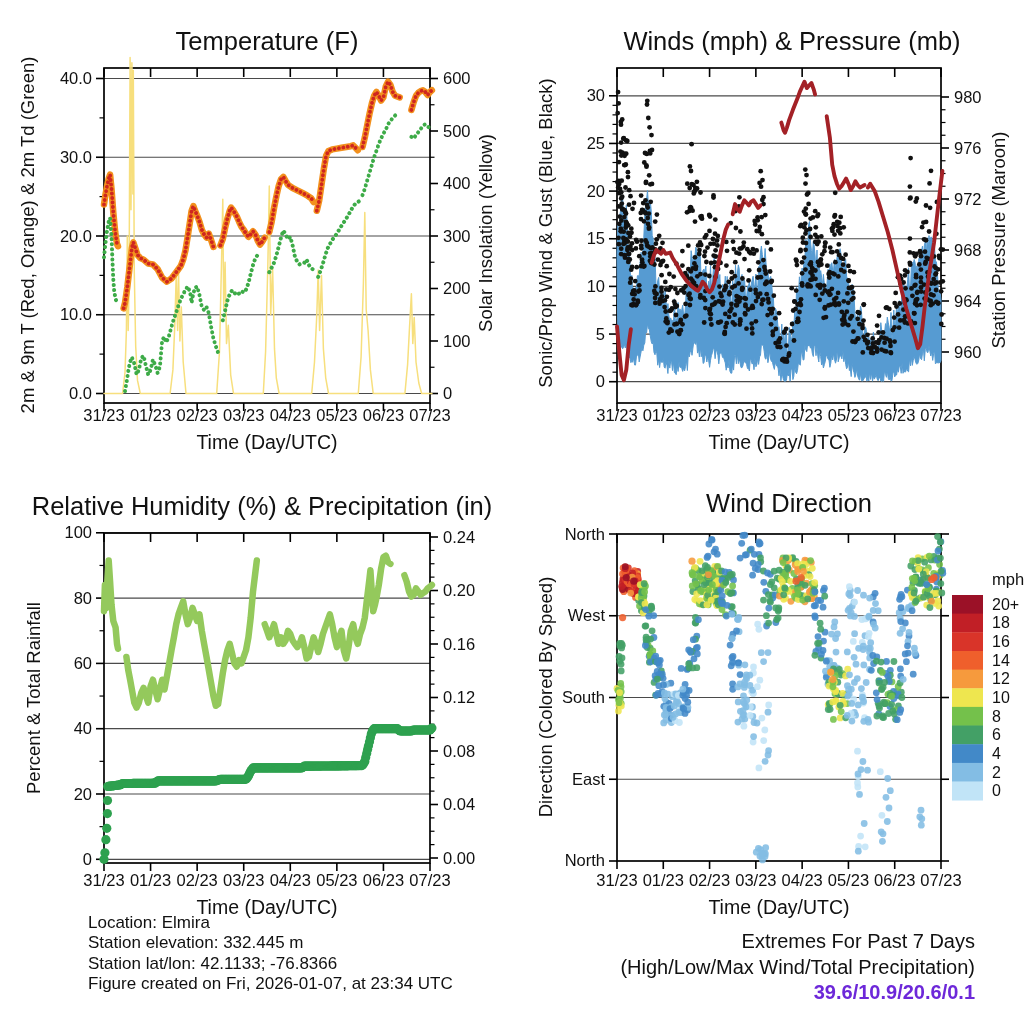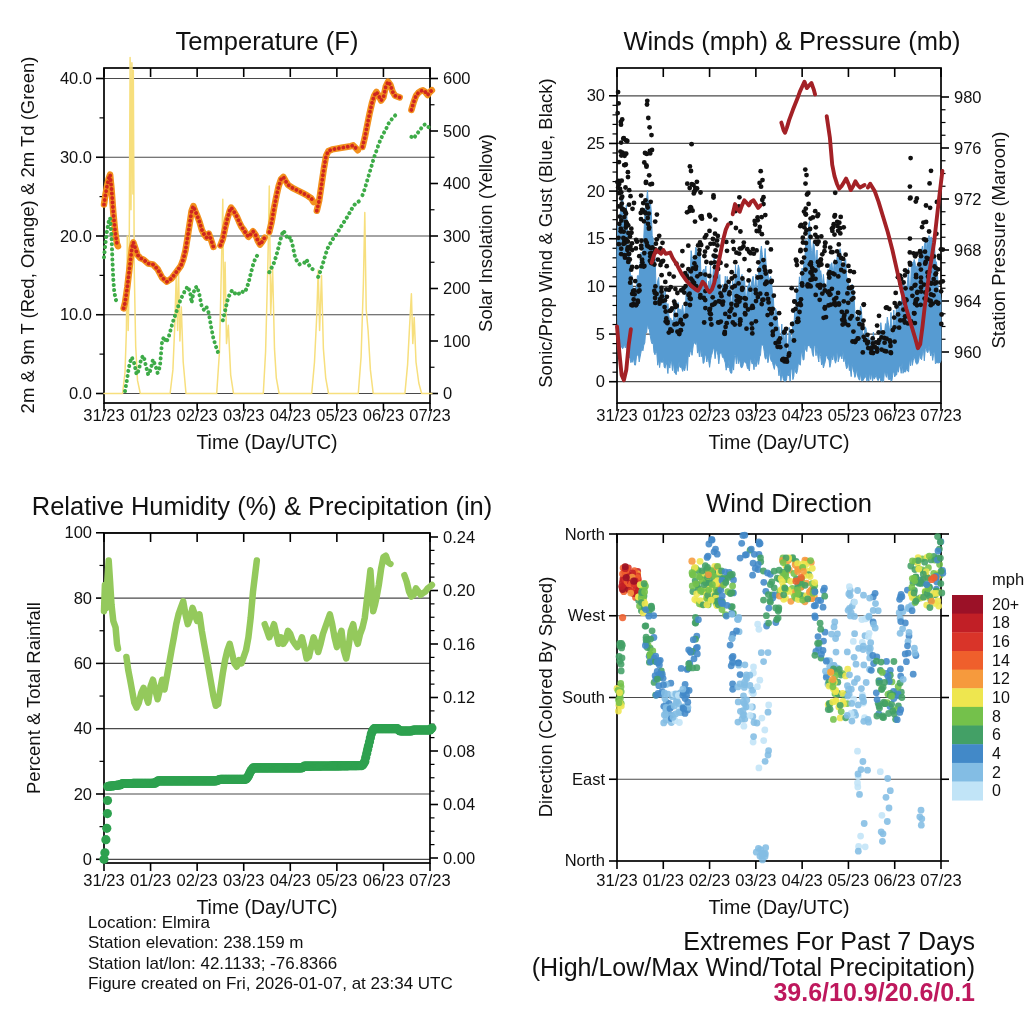--- a/index.html
+++ b/index.html
@@ -1,20 +1,20 @@
 <!DOCTYPE html>
 <html><head>
 <meta charset="utf-8">
 <style>
   html,body{margin:0;padding:0;background:#ffffff;}
   #stage{position:relative;width:1024px;height:1024px;background:#fff;overflow:hidden;
          font-family:"Liberation Sans", sans-serif;color:#1a1a1a;}
   #chart-root{position:absolute;left:0;top:0;width:1024px;height:1024px;}
   .footer{position:absolute;left:88px;top:913px;font-size:17px;line-height:20.3px;color:#111;}
-  .extremes{position:absolute;right:49px;top:929px;text-align:right;font-size:25px;line-height:25.5px;color:#111;}
+  .extremes{position:absolute;right:49px;top:929px;text-align:right;font-size:20px;line-height:25.5px;color:#111;}
   .extremes .val{font-weight:bold;}
 </style>
 </head>
 <body>
 <div id="stage">
 
 <div id="chart-root"><svg width="1024" height="1024" viewBox="0 0 1024 1024">
         <g>
           <line x1="104" y1="393.5" x2="430" y2="393.5" stroke="#4a4a4a" stroke-width="1.2"></line>
           <line x1="104" y1="314.75" x2="430" y2="314.75" stroke="#4a4a4a" stroke-width="1.2"></line>
@@ -2667,24 +2667,24 @@
           <text x="992" y="759.0250000000001" font-size="16" text-anchor="start" font-family="&quot;Liberation Sans&quot;, sans-serif" fill="#111">4</text>
           <rect x="952" y="762.9" width="31" height="19.049999999999997" fill="#83bde4"></rect>
           <text x="992" y="777.6750000000001" font-size="16" text-anchor="start" font-family="&quot;Liberation Sans&quot;, sans-serif" fill="#111">2</text>
           <rect x="952" y="781.5" width="31" height="19.049999999999997" fill="#c1e4f7"></rect>
           <text x="992" y="796.325" font-size="16" text-anchor="start" font-family="&quot;Liberation Sans&quot;, sans-serif" fill="#111">0</text>
         </g>
       </svg></div>
 
 <div class="footer">
   <div>Location: Elmira</div>
-  <div>Station elevation: 238.159 m</div>
+  <div>Station elevation: 332.445 m</div>
   <div>Station lat/lon: 42.1133; -76.8366</div>
   <div>Figure created on Fri, 2026-01-07, at 23:34 UTC</div>
 </div>
 
 <div class="extremes">
   <div>Extremes For Past 7 Days</div>
   <div>(High/Low/Max Wind/Total Precipitation)</div>
-  <div class="val" style="color: #be185d;">39.6/10.9/20.6/0.1</div>
+  <div class="val" style="color: #6d28d9;">39.6/10.9/20.6/0.1</div>
 </div>
 
 </div>
 
 </body></html>

